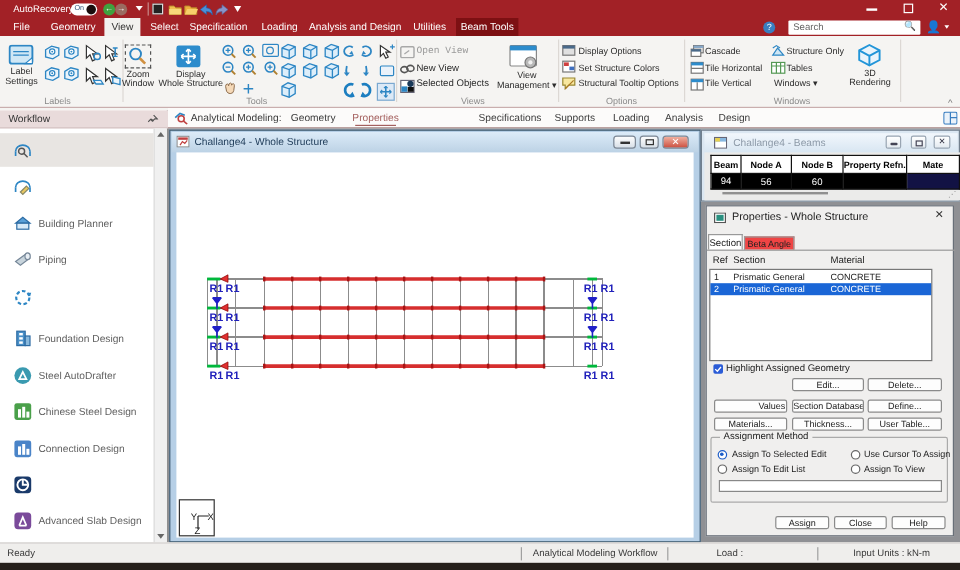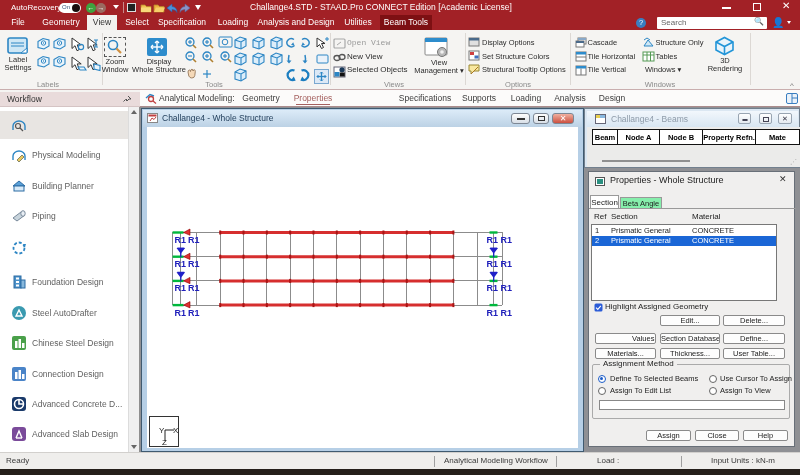--- a/index.html
+++ b/index.html
@@ -64,21 +64,20 @@
         <path d="M1 2 l4 0 l1.5 1.5 l4.5 0 l0 5.5 l-10 0 z" fill="#eeb03e" stroke="#b8872a" stroke-width="0.8"></path>
         <path d="M1 9 l2 -4.5 l9 0 l-2 4.5 z" fill="#f7cf6a"></path>
       </svg>
   <svg class="abs" style="left:166px;top:3px;" width="12" height="10" viewBox="0 0 12 10">
         <path d="M6 1 L1 5 L6 9 L6 6.5 Q10 6.5 11 9.5 Q11 4 6 3.5 Z" fill="#4a90d8" stroke="#2a60a8" stroke-width="0.6"></path>
       </svg>
   <svg class="abs" style="left:179px;top:3px;" width="12" height="10" viewBox="0 0 12 10">
         <path d="M6 1 L11 5 L6 9 L6 6.5 Q2 6.5 1 9.5 Q1 4 6 3.5 Z" fill="#8a94c8" stroke="#5a6498" stroke-width="0.6"></path>
       </svg>
   <div class="abs" style="left:195px;top:5px;width:0;height:0;border-left:3.5px solid transparent;border-right:3.5px solid transparent;border-top:5px solid #fff;"></div>
-  <div class="abs" style="left:250px;top:0;width:300px;font-size:8.5px;line-height:15px;">Challange4.STD - STAAD.Pro CONNECT Edition [Academic License]</div>
   <div class="abs" style="left:722px;top:7px;width:9px;height:1.5px;background:#fff;"></div>
   <div class="abs" style="left:753px;top:3px;width:8px;height:8px;border:1px solid #fff;"></div>
   <div class="abs" style="left:782px;top:0px;font-size:10px;color:#fff;">✕</div>
 </div>
 
 <div class="abs" id="menubar">
   <div class="mitem" style="left:4px;width:28px;">File</div>
   <div class="mitem" style="left:40px;width:42px;">Geometry</div>
   <div class="abs" style="left:87px;top:0;width:30px;height:15px;background:#f2f1ef;color:#333;font-size:8.5px;line-height:15px;text-align:center;">View</div>
   <div class="mitem" style="left:122px;width:30px;">Select</div>
@@ -358,21 +357,20 @@
             <line x1="9" y1="11" x2="12" y2="14" stroke="#555" stroke-width="1.2"></line>
           </svg></span>
       </div>
       <div class="abs wfitem" style="top:141px;">
         <span class="wficon"><svg width="16" height="16" viewBox="0 0 16 16">
             <path d="M2 9 a6 5 0 0 1 12 0" fill="none" stroke="#2d86c4" stroke-width="1.4"></path>
             <line x1="2" y1="9" x2="2" y2="13" stroke="#2d86c4" stroke-width="1.4"></line>
             <line x1="14" y1="9" x2="14" y2="13" stroke="#2d86c4" stroke-width="1.4"></line>
             <path d="M6 13 l5 -5 l2 2 l-5 5 z" fill="#e8c860" stroke="#886"></path>
           </svg></span>
-        <span class="wftxt">Physical Modeling</span>
       </div>
       <div class="abs wfitem" style="top:171.5px;">
         <span class="wficon"><svg width="16" height="16" viewBox="0 0 16 16">
             <path d="M2 8 l6 -5 l6 5 z" fill="#5aa0d8" stroke="#2d6ca4"></path>
             <rect x="3" y="8" width="10" height="5" fill="#d8eaf8" stroke="#2d6ca4"></rect>
           </svg></span>
         <span class="wftxt">Building Planner</span>
       </div>
       <div class="abs wfitem" style="top:202px;">
         <span class="wficon"><svg width="16" height="16" viewBox="0 0 16 16">
@@ -423,21 +421,20 @@
             <rect x="11" y="8" width="2.5" height="5" fill="#fff"></rect>
           </svg></span>
         <span class="wftxt">Connection Design</span>
       </div>
       <div class="abs wfitem" style="top:389.5px;">
         <span class="wficon"><svg width="16" height="16" viewBox="0 0 16 16">
             <rect x="1" y="1" width="14" height="14" rx="3" fill="#1a3a6a"></rect>
             <circle cx="8" cy="8" r="4.5" fill="none" stroke="#fff" stroke-width="1.6"></circle>
             <path d="M8 3.5 l0 4.5 l4 0" fill="none" stroke="#fff" stroke-width="1.6"></path>
           </svg></span>
-        <span class="wftxt">Advanced Concrete D...</span>
       </div>
       <div class="abs wfitem" style="top:419.5px;">
         <span class="wficon"><svg width="16" height="16" viewBox="0 0 16 16">
             <rect x="1" y="1" width="14" height="14" rx="3" fill="#7a4a9a"></rect>
             <path d="M5 12 l3 -7 l3 7" fill="none" stroke="#fff" stroke-width="1.4"></path>
             <line x1="5" y1="12" x2="11" y2="12" stroke="#fff" stroke-width="1.4"></line>
           </svg></span>
         <span class="wftxt">Advanced Slab Design</span>
       </div>
     </div>
@@ -614,37 +611,44 @@
 
     <table style="position:absolute;left:5px;top:2px;border-collapse:collapse;table-layout:fixed;">
       <tbody>
             <tr>
         <td style="width:25px;border:1.5px solid #111;font-size:7.5px;font-weight:bold;text-align:center;height:15px;background:#fff;white-space:nowrap;">Beam</td>
         <td style="width:42px;border:1.5px solid #111;font-size:7.5px;font-weight:bold;text-align:center;background:#fff;white-space:nowrap;">Node A</td>
         <td style="width:43px;border:1.5px solid #111;font-size:7.5px;font-weight:bold;text-align:center;background:#fff;white-space:nowrap;">Node B</td>
         <td style="width:53px;border:1.5px solid #111;font-size:7.5px;font-weight:bold;text-align:center;background:#fff;white-space:nowrap;">Property Refn.</td>
         <td style="width:44px;border:1.5px solid #111;font-size:7.5px;font-weight:bold;text-align:center;background:#fff;white-space:nowrap;">Mate</td>
       </tr>
+      <tr>
+        <td style="border:1.5px solid #111;background:#000;color:#fff;font-size:8px;text-align:center;height:12px;line-height:12px;">94</td>
+        <td style="border:1.5px solid #111;background:#000;color:#fff;font-size:8px;text-align:center;">56</td>
+        <td style="border:1.5px solid #111;background:#000;color:#fff;font-size:8px;text-align:center;">60</td>
+        <td style="border:1.5px solid #111;background:#000;"></td>
+        <td style="border:1.5px solid #111;background:#121244;"></td>
+      </tr>
     </tbody>
         </table>
     <div style="position:absolute;left:15px;top:33px;width:88px;height:2px;background:#909090;"></div>
     <div style="position:absolute;right:3px;bottom:1px;font-size:7px;color:#999;">⋰</div>
   </div>
 </div>
 
 <div class="abs" id="propswin">
   <svg style="position:absolute;left:6px;top:5px;" width="10" height="9" viewBox="0 0 10 9">
         <rect x="0.5" y="0.5" width="9" height="8" fill="#fff" stroke="#555"></rect>
         <rect x="2" y="2" width="6" height="5" fill="#2a9080"></rect>
       </svg>
   <span style="position:absolute;left:21px;top:3px;font-size:9px;color:#222;">Properties - Whole Structure</span>
   <span style="position:absolute;left:190px;top:2px;font-size:9px;color:#333;">✕</span>
 
   <div style="position:absolute;left:1px;top:23px;width:29px;height:13px;background:#fff;border:1px solid #999;border-bottom:none;font-size:8px;text-align:center;line-height:13px;color:#222;">Section</div>
-  <div style="position:absolute;left:31px;top:25px;width:42px;height:11px;background:#86efac;border:1px solid #999;border-bottom:none;font-size:7.5px;text-align:center;line-height:11px;color:#222;white-space:nowrap;">Beta Angle</div>
+  <div style="position:absolute;left:31px;top:25px;width:42px;height:11px;background:#ef4444;border:1px solid #999;border-bottom:none;font-size:7.5px;text-align:center;line-height:11px;color:#222;white-space:nowrap;">Beta Angle</div>
   <div style="position:absolute;left:0px;top:36px;width:207px;height:1px;background:#999;"></div>
 
   <div style="position:absolute;left:5px;top:40px;font-size:8px;color:#222;">Ref</div>
   <div style="position:absolute;left:22px;top:40px;font-size:8px;color:#222;">Section</div>
   <div style="position:absolute;left:103px;top:40px;font-size:8px;color:#222;">Material</div>
 
   <div style="position:absolute;left:2px;top:52px;width:186px;height:77px;background:#fff;border:1px solid #777;">
     <div style="position:absolute;left:0;top:1px;width:100%;height:10px;font-size:7.5px;color:#222;">
       <span style="position:absolute;left:3px;">1</span>
           <span style="position:absolute;left:19px;">Prismatic General</span>
@@ -670,21 +674,21 @@
   <div class="pbtn" style="left:134px;top:161px;width:62px;height:11px;">Define...</div>
   <div class="pbtn" style="left:6px;top:176px;width:61px;height:11px;">Materials...</div>
   <div class="pbtn" style="left:71px;top:176px;width:60px;height:11px;">Thickness...</div>
   <div class="pbtn" style="left:134px;top:176px;width:62px;height:11px;">User Table...</div>
 
   <div style="position:absolute;left:3px;top:192px;width:198px;height:55px;border:1px solid #aaa;border-radius:2px;"></div>
   <div style="position:absolute;left:11px;top:187px;background:#f0efee;padding:0 3px;font-size:8px;color:#222;">Assignment Method</div>
   <div style="position:absolute;left:9px;top:203px;width:8px;height:8px;border:1.4px solid #1b5cc8;border-radius:50%;background:#fff;">
         <div style="position:absolute;left:1.2px;top:1.2px;width:3.2px;height:3.2px;border-radius:50%;background:#1b5cc8;"></div>
       </div>
-  <span style="position:absolute;left:21px;top:202px;font-size:7.5px;color:#222;white-space:nowrap;">Define To Selected Beams</span>
+  <span style="position:absolute;left:21px;top:202px;font-size:7.5px;color:#222;white-space:nowrap;">Assign To Selected Edit</span>
   <div style="position:absolute;left:120px;top:203px;width:8px;height:8px;border:1px solid #666;border-radius:50%;background:#fff;"></div>
   <span style="position:absolute;left:131px;top:202px;font-size:7.5px;color:#222;white-space:nowrap;">Use Cursor To Assign</span>
   <div style="position:absolute;left:9px;top:215px;width:8px;height:8px;border:1px solid #666;border-radius:50%;background:#fff;"></div>
   <span style="position:absolute;left:21px;top:214px;font-size:7.5px;color:#222;white-space:nowrap;">Assign To Edit List</span>
   <div style="position:absolute;left:120px;top:215px;width:8px;height:8px;border:1px solid #666;border-radius:50%;background:#fff;"></div>
   <span style="position:absolute;left:131px;top:214px;font-size:7.5px;color:#222;white-space:nowrap;">Assign To View</span>
   <div style="position:absolute;left:10px;top:228px;width:186px;height:10px;background:#fff;border:1px solid #888;"></div>
 
   <div class="pbtn" style="left:57px;top:258px;width:45px;height:11px;">Assign</div>
   <div class="pbtn" style="left:106px;top:258px;width:44px;height:11px;">Close</div>

